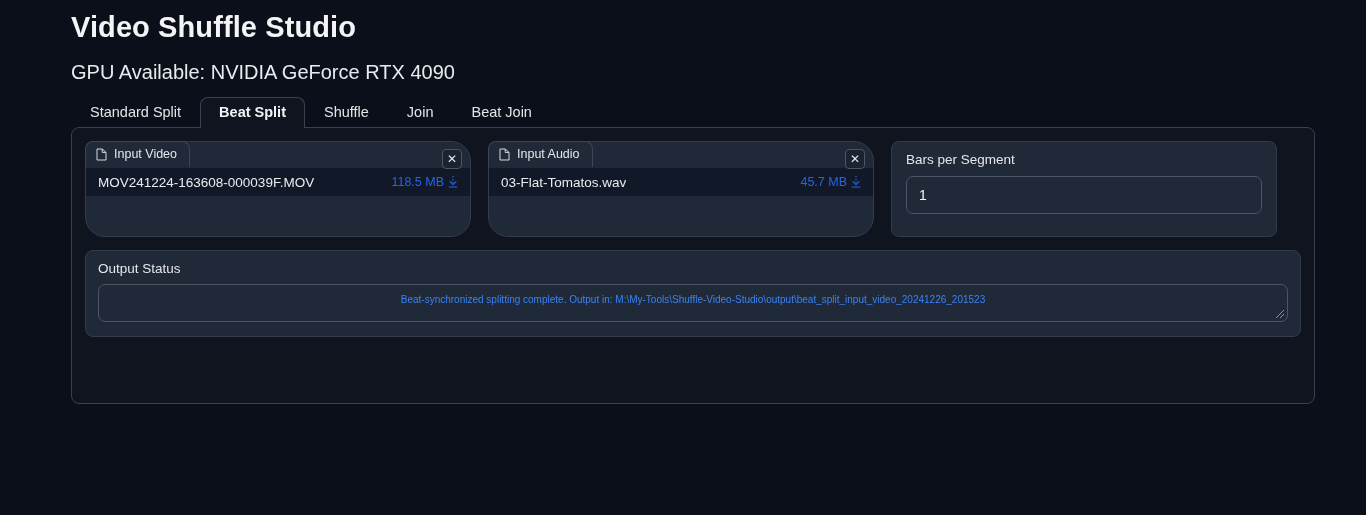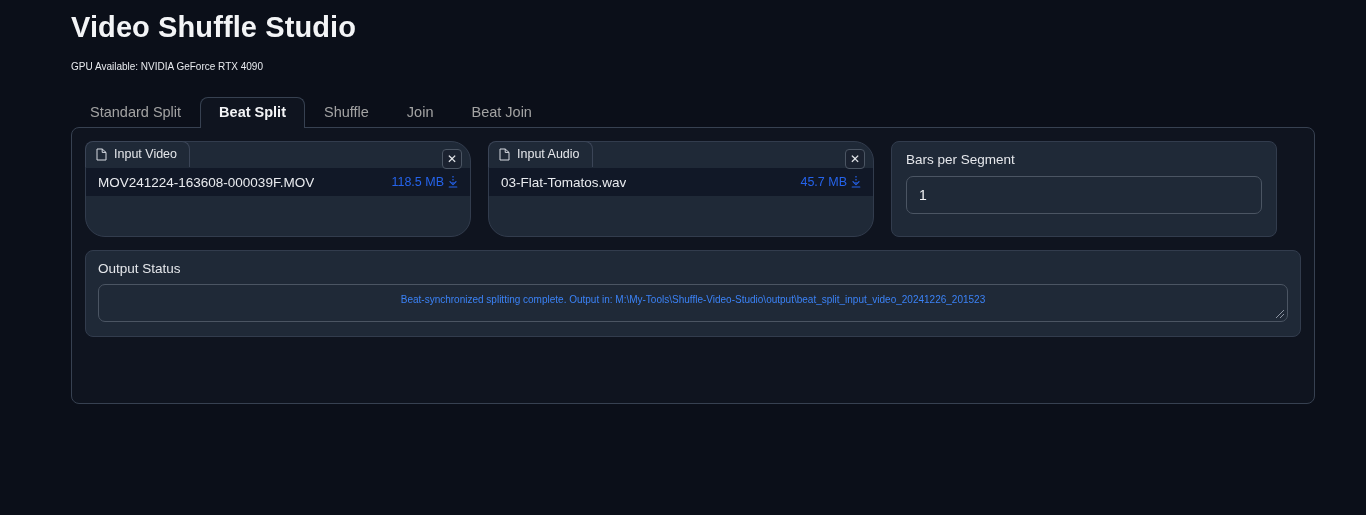--- a/index.html
+++ b/index.html
@@ -30,37 +30,37 @@
     font-size: 29px;
     font-weight: bold;
     color: #f3f4f6;
     letter-spacing: 0.1px;
   }
 
   .gpu-line {
     position: absolute;
     left: 71px;
     top: 61px;
-    font-size: 10px;
+    font-size: 20px;
     color: #e8eaee;
   }
 
   
   .tabs {
     position: absolute;
     left: 71px;
     top: 98px;
     display: flex;
     align-items: flex-end;
     height: 30px;
     z-index: 3;
   }
   .tab {
     font-size: 14.5px;
-    color: #a3a3a3;
+    color: #e5e5e5;
     padding: 5px 18px 7px 18px;
     border: 1px solid transparent;
     border-bottom: none;
     border-radius: 8px 8px 0 0;
     cursor: pointer;
     white-space: nowrap;
     line-height: 18px;
     background: transparent;
   }
   .tab.active {

